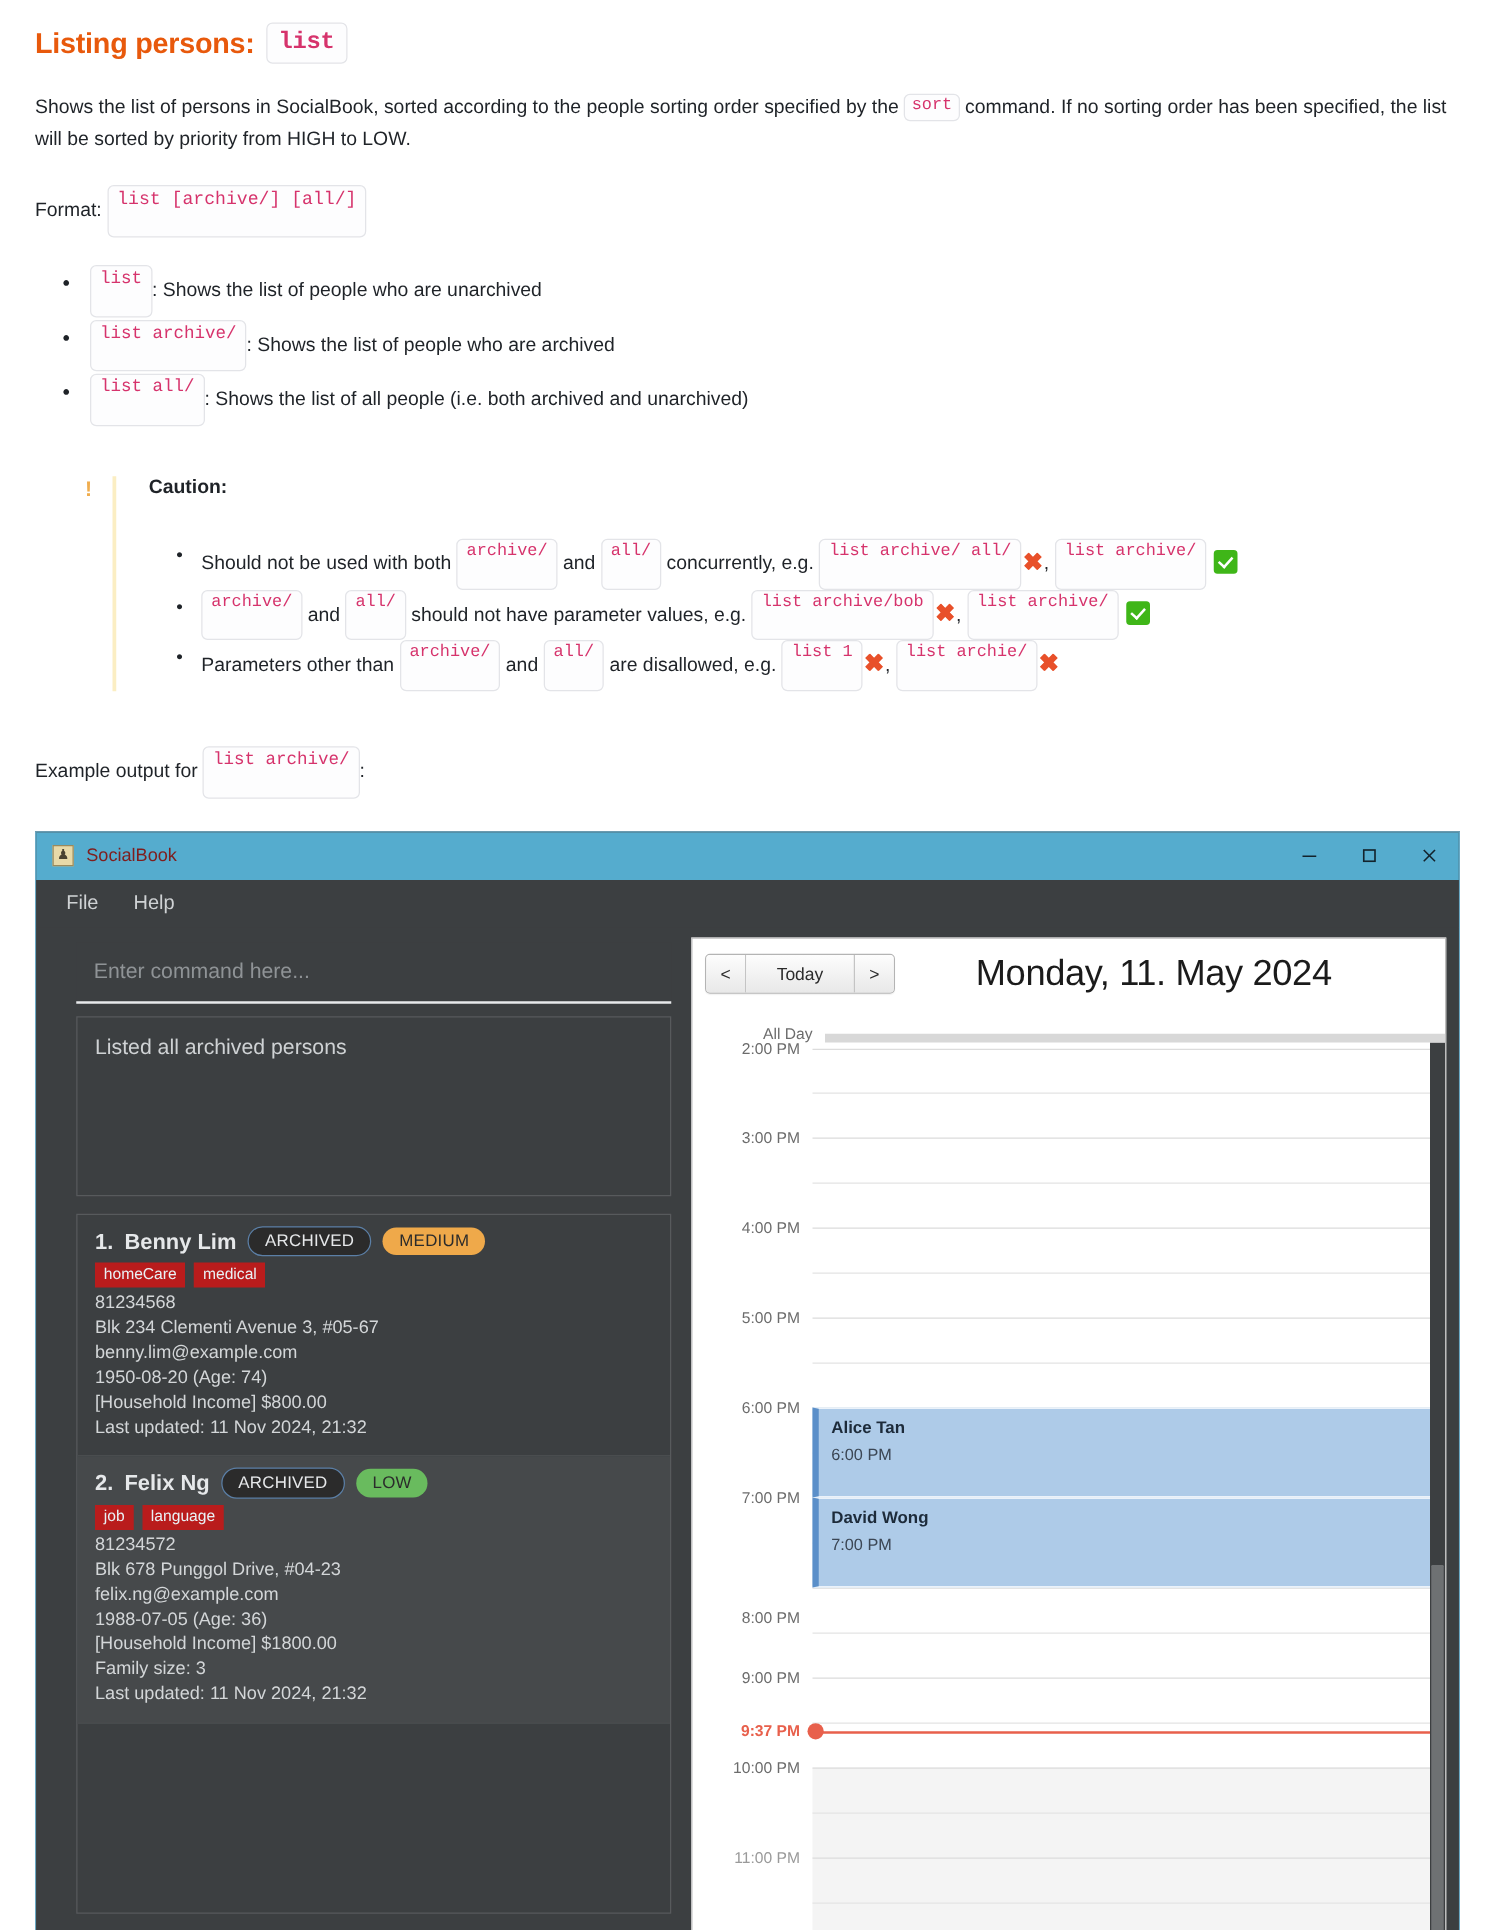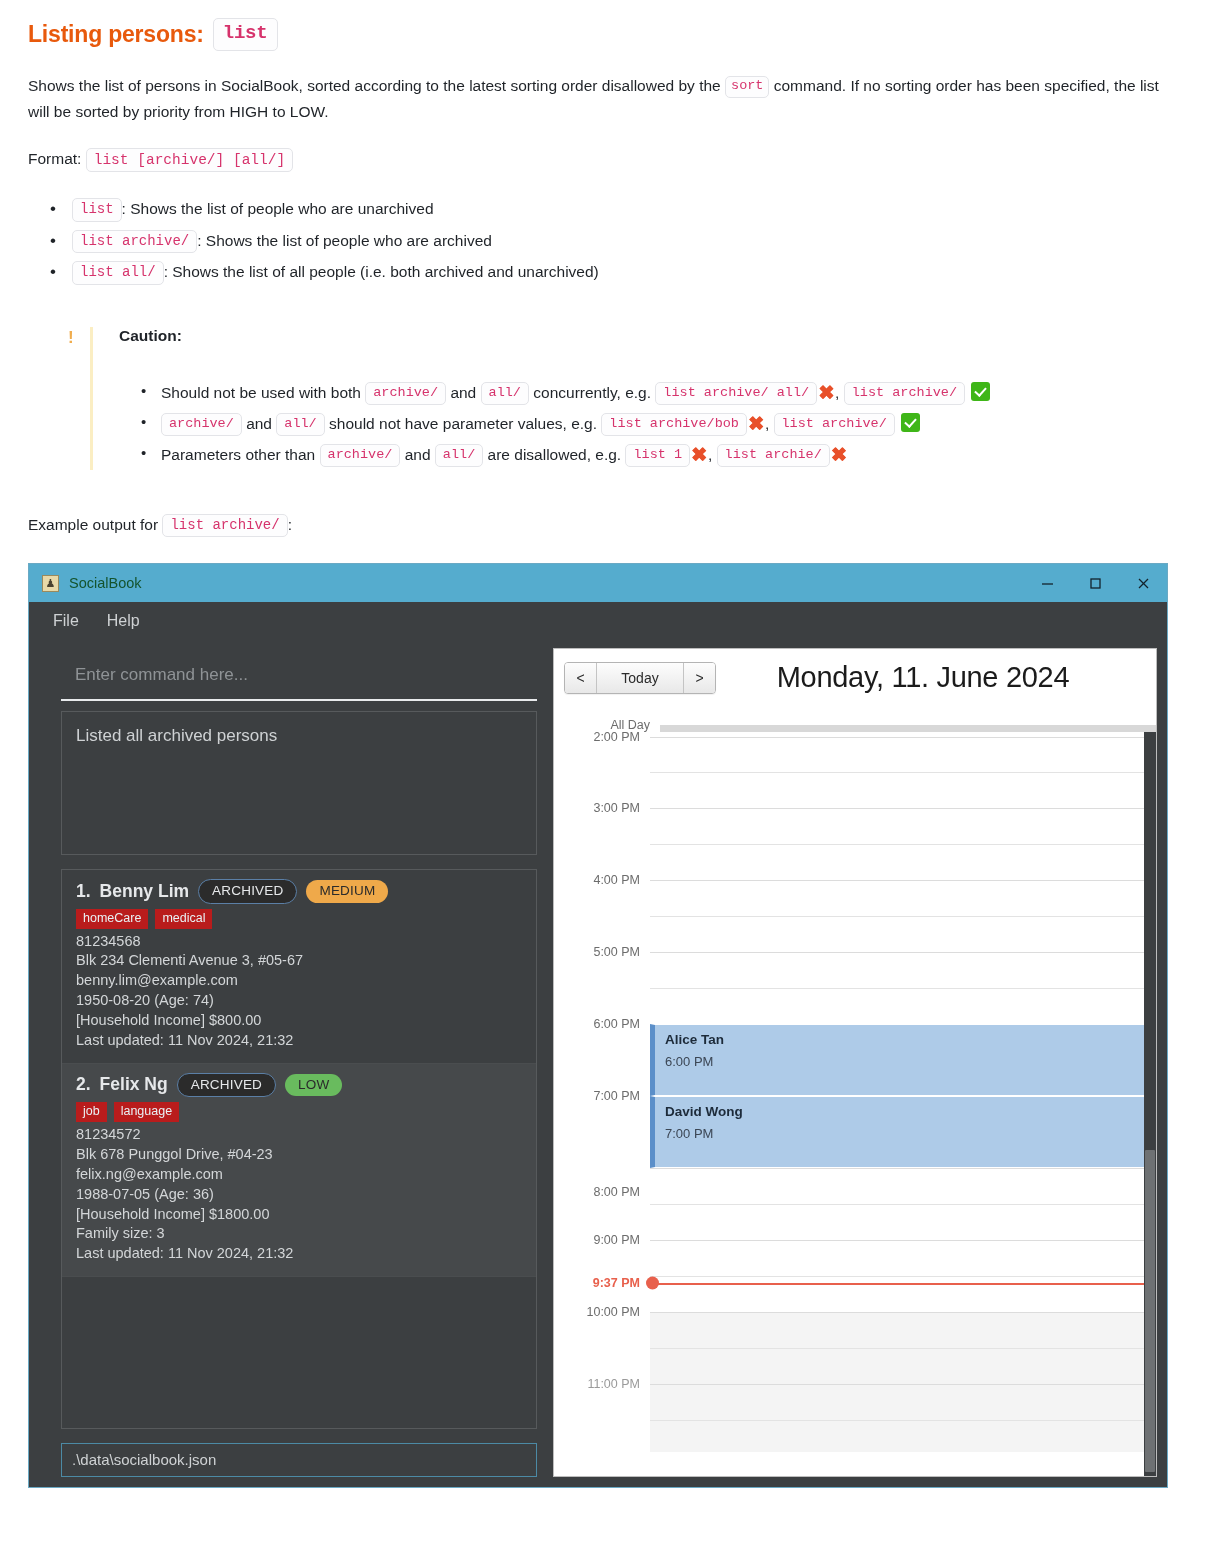--- a/index.html
+++ b/index.html
@@ -31,21 +31,21 @@
     align-items: center;
     gap: 9px;
   }
 
   code.chip {
     font-family: "Liberation Mono", "DejaVu Sans Mono", monospace;
     color: #d6336c;
     background: #fdfdfe;
     border: 1px solid #e3e4e8;
     border-radius: 5px;
-    padding: 2px 7px 2px 7px;
+    padding: 2px 7px 20px 7px;
     font-size: 15px;
     line-height: 1.25;
     white-space: pre;
     display: inline-block;
     vertical-align: middle;
   }
   h1.page-title code.chip { font-size: 19px; padding: 3px 9px 4px 9px; }
 
   p.para {
     font-size: 15.5px;
@@ -186,21 +186,21 @@
     border: 1px solid #9a8a5d;
     box-sizing: border-box;
     display: flex; align-items: center; justify-content: center;
     margin-right: 10px;
     font-size: 11px;
     color: #4a4230;
     line-height: 1;
   }
   .app-title {
     font-size: 14.5px;
-    color: #14532d;
+    color: #7f1d1d;
     flex: 1 1 auto;
   }
   .win-btns { display: flex; align-items: center; }
   .win-btn {
     width: 48px; height: 38px;
     display: flex; align-items: center; justify-content: center;
     color: #13232c;
     font-size: 15px;
   }
   .win-btn svg { display: block; }
@@ -478,21 +478,21 @@
 <body>
 
 <div class="doc">
 
   <h1 class="page-title">
     <span>Listing persons:</span>
       <code class="chip">list</code>
   </h1>
 
   <p class="para">
-    <span>Shows the list of persons in SocialBook, sorted according to the latest sorting order disallowed by the</span>
+    <span>Shows the list of persons in SocialBook, sorted according to the people sorting order specified by the</span>
     <code class="chip">sort</code>
     <span>command. If no sorting order has been specified, the list will be sorted by priority from HIGH to LOW.</span>
   </p>
 
   <p class="format">
     <span>Format:</span>
     <code class="chip">list [archive/] [all/]</code>
   </p>
 
   <ul class="main-list">
@@ -647,21 +647,21 @@
     </div>
 
     <div class="right-pane">
 
       <div class="cal-header">
         <div class="nav-group">
           <div class="nav-btn nav-prev">&lt;</div>
           <div class="nav-btn nav-today">Today</div>
           <div class="nav-btn nav-next">&gt;</div>
         </div>
-        <div class="cal-title">Monday, 11. June 2024</div>
+        <div class="cal-title">Monday, 11. May 2024</div>
       </div>
 
       <div class="allday-row">
         <div class="allday-label">All Day</div>
         <div class="allday-bar"></div>
       </div>
 
       <div class="grid-wrap">
 
         <div class="time-col">

